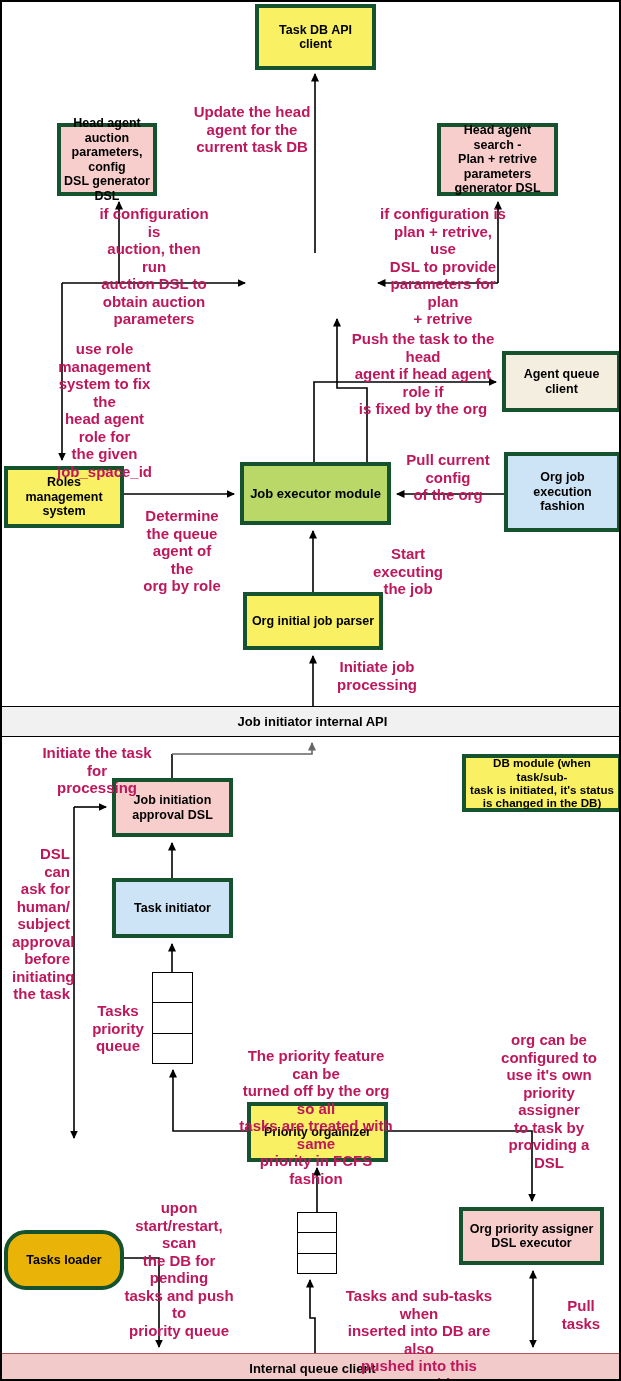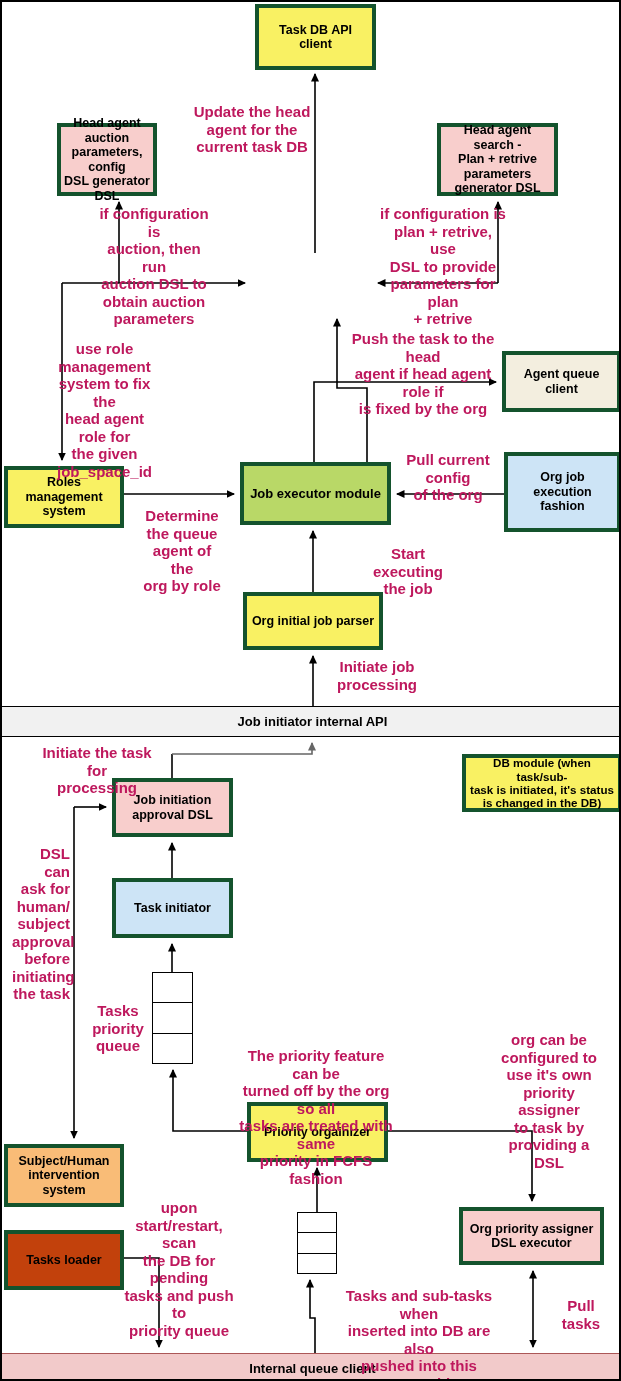--- a/index.html
+++ b/index.html
@@ -150,23 +150,21 @@
 approval DSL</div>
   <div class="node" id="n-taskinit" style="background-color: rgb(205, 228, 246);">Task initiator</div>
 
   <div class="queue" id="q1">
     <div class="cell"></div>
     <div class="cell"></div>
     <div class="cell"></div>
   </div>
 
   <div class="node" id="n-priority" style="background-color: rgb(249, 241, 99);">Priority orgainizer</div>
-  <div class="node" id="n-subject" style="background-color: rgb(249, 188, 119);">Subject/Human
-intervention system</div>
-  <div class="node" id="n-loader" style="background-color: #c2410c;">Tasks loader</div>
+  <div class="node" id="n-loader" style="background-color: #eab308; border-radius: 22px;">Tasks loader</div>
 
   <div class="queue" id="q2">
     <div class="cell"></div>
     <div class="cell"></div>
     <div class="cell"></div>
   </div>
 
   <div class="node" id="n-orgassigner" style="background-color: rgb(248, 206, 204);">Org priority assigner
 DSL executor</div>
   <div class="band" id="band-queue" style="background-color: rgb(242, 202, 202); border-top-color: rgb(172, 87, 87);">Internal queue client</div>

